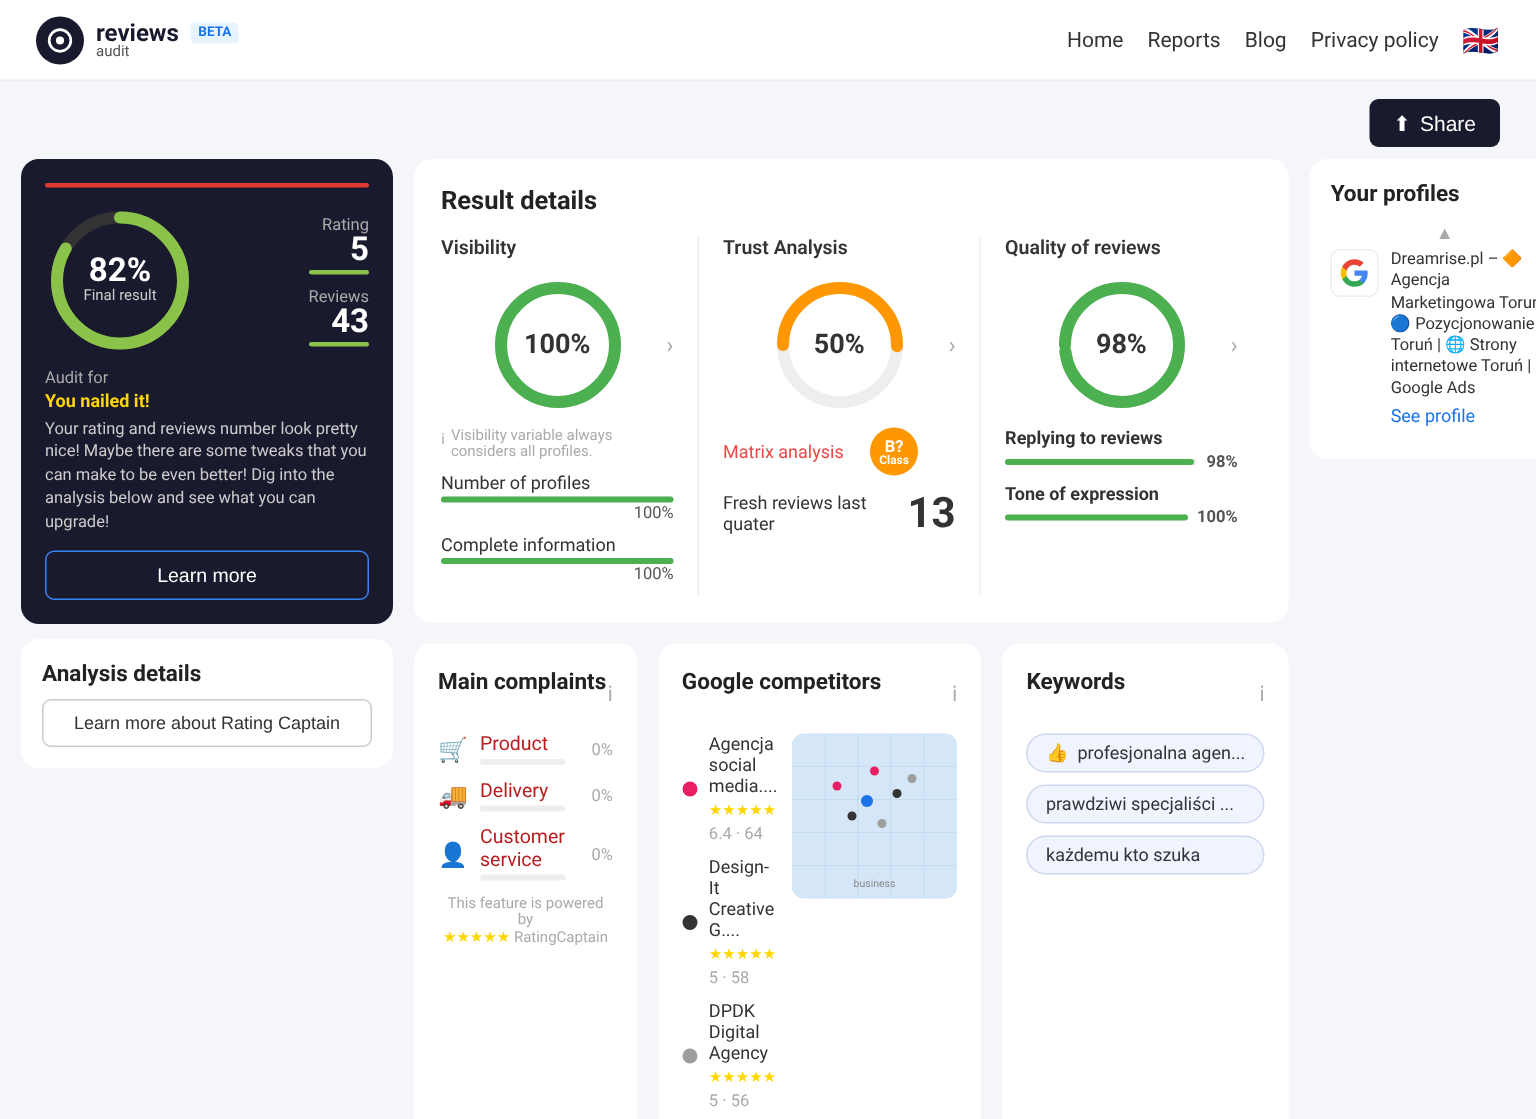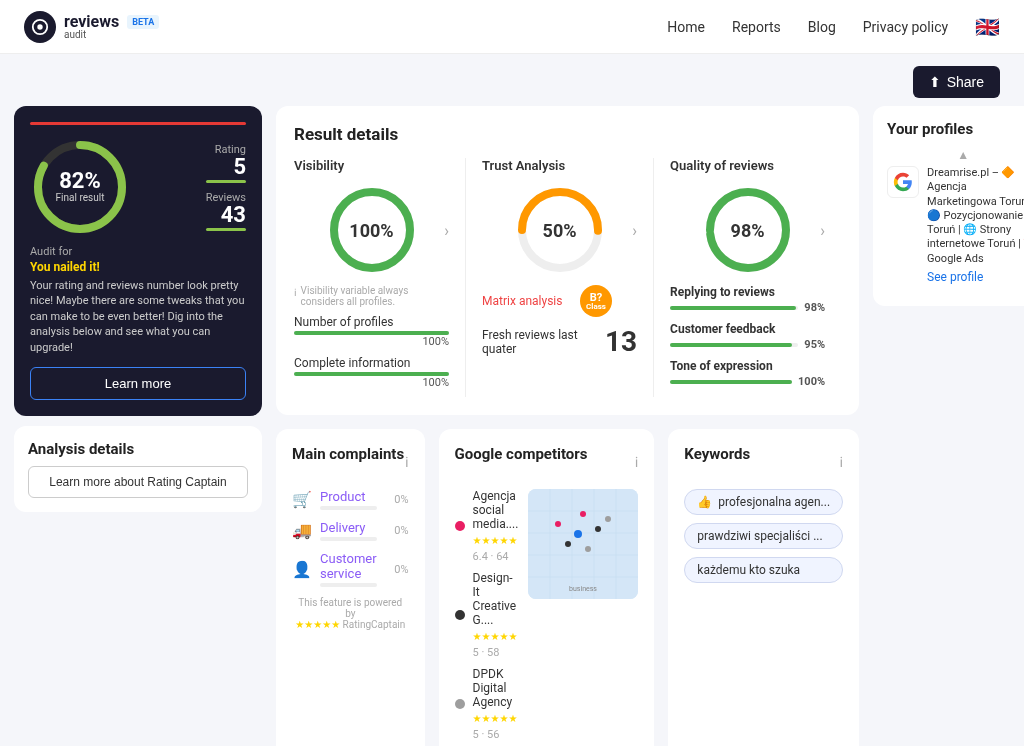--- a/index.html
+++ b/index.html
@@ -7,21 +7,21 @@
     
     
     .header { background: #fff; display: flex; align-items: center; justify-content: space-between; padding: 10px 24px; border-bottom: 1px solid #eee; height: 54px; }
     .logo { display: flex; align-items: center; gap: 8px; }
     .logo-icon { width: 32px; height: 32px; background: #1a1a2e; border-radius: 50%; display: flex; align-items: center; justify-content: center; }
     .logo-icon svg { width: 18px; height: 18px; }
     .logo-text { display: flex; flex-direction: column; }
     .logo-name { font-size: 16px; font-weight: 700; color: #1a1a2e; line-height: 1; }
     .logo-sub { font-size: 10px; color: #555; line-height: 1; }
     .logo-beta { background: #e8f4fd; color: #1a73e8; font-size: 9px; font-weight: 700; padding: 2px 5px; border-radius: 3px; margin-left: 4px; }
-    .nav { display: flex; align-items: center; gap: 27px; }
+    .nav { display: flex; align-items: center; gap: 16px; }
     .nav-link { color: #333; text-decoration: none; font-size: 14px; }
     .flag { font-size: 20px; }
     
     
     .share-btn { background: #1a1a2e; color: #fff; border: none; padding: 8px 16px; border-radius: 6px; cursor: pointer; font-size: 14px; display: flex; align-items: center; gap: 6px; }
     .share-area { display: flex; justify-content: flex-end; padding: 12px 24px 8px; }
     
     
     .main { display: flex; gap: 14px; padding: 0 14px 14px; }
     
@@ -100,21 +100,21 @@
     
     .replying-label { font-size: 12px; color: #333; margin-bottom: 2px; }
     .small-metric { margin-bottom: 8px; font-weight: bold; }
     
     
     .complaints-card { background: #fff; border-radius: 12px; padding: 16px; flex: 1; }
     .card-header { display: flex; align-items: center; justify-content: space-between; margin-bottom: 12px; }
     .complaint-item { display: flex; align-items: center; gap: 8px; margin-bottom: 10px; }
     .complaint-icon { font-size: 16px; color: #aaa; width: 20px; text-align: center; }
     .complaint-info { flex: 1; }
-    .complaint-name { font-size: 13px; color: #8b5cf6; margin-bottom: 2px; }
+    .complaint-name { font-size: 13px; color: #b91c1c; margin-bottom: 2px; }
     .complaint-bar { height: 4px; background: #eee; border-radius: 2px; }
     .complaint-pct { font-size: 11px; color: #aaa; width: 24px; text-align: right; }
     .powered-by { font-size: 10px; color: #aaa; text-align: center; margin-top: 8px; display: flex; flex-direction: column; align-items: center; }
     
     
     .bottom-row { display: flex; gap: 14px; }
     
     
     .competitors-card { background: #fff; border-radius: 12px; padding: 16px; flex: 1.4; }
     .competitor-item { display: flex; align-items: center; gap: 8px; margin-bottom: 8px; }
@@ -301,29 +301,20 @@
           <div class="small-metric">
             <div class="replying-label">Replying to reviews</div>
             <div style="display:flex;align-items:center;gap:6px;">
               <div class="progress-bar" style="flex:1">
                   <div class="progress-fill" style="width:98%"></div>
                 </div>
               <span class="metric-pct">98%</span>
             </div>
           </div>
           <div class="small-metric">
-            <div class="replying-label">Customer feedback</div>
-            <div style="display:flex;align-items:center;gap:6px;">
-              <div class="progress-bar" style="flex:1">
-                  <div class="progress-fill" style="width:95%"></div>
-                </div>
-              <span class="metric-pct">95%</span>
-            </div>
-          </div>
-          <div class="small-metric">
             <div class="replying-label">Tone of expression</div>
             <div style="display:flex;align-items:center;gap:6px;">
               <div class="progress-bar" style="flex:1">
                   <div class="progress-fill" style="width:100%"></div>
                 </div>
               <span class="metric-pct">100%</span>
             </div>
           </div>
         </div>
       </div>

